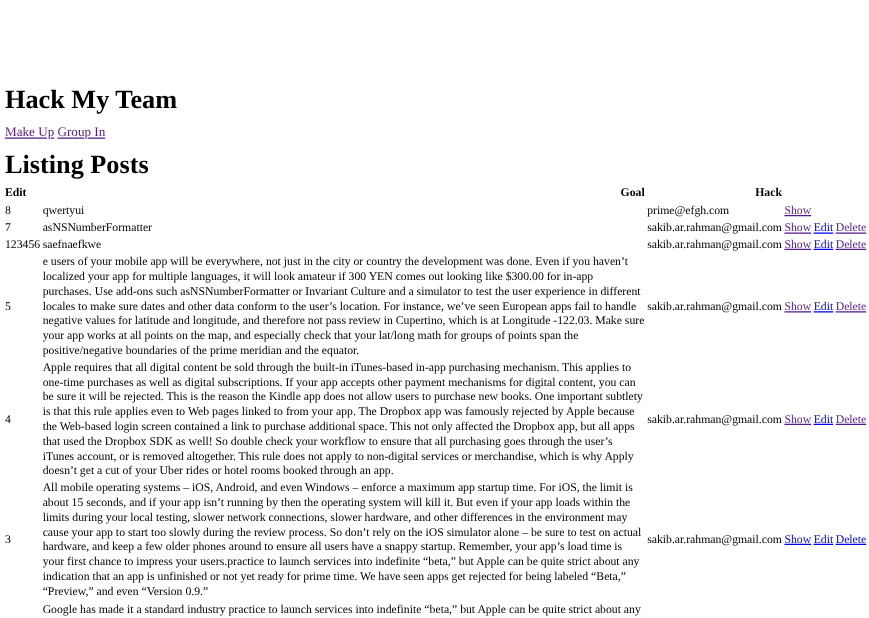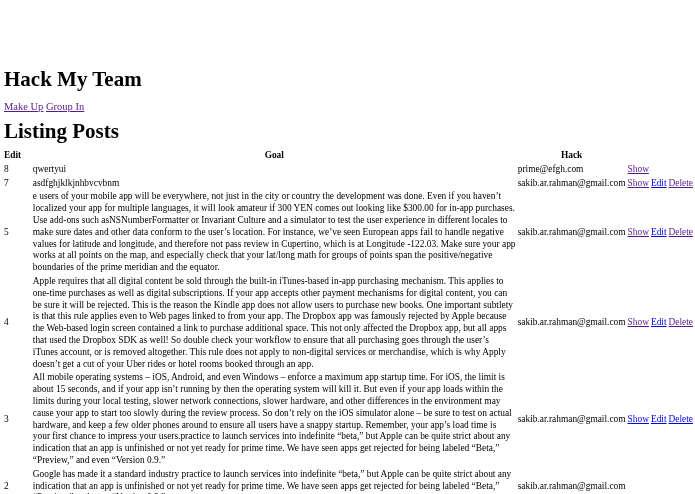--- a/index.html
+++ b/index.html
@@ -18,21 +18,21 @@
   a { text-decoration: underline; cursor: pointer; }
   a.unvisited { color: #0000ee; }
   a.visited { color: #551a8b; }
   .h1-listing { margin-top: 5px; }
   table {
     border-collapse: separate; border-spacing: 2px;
     margin-top: 5px; margin-left: -2px;
     width: 693px;
     font-size: 9.4px; line-height: 11.8px;
   }
-  th { font-weight: bold; text-align: center; padding: 0; vertical-align: middle; }
+  th { font-weight: bold; text-align: right; padding: 0; vertical-align: middle; }
   th.group { text-align: left; }
   td { padding: 0; vertical-align: middle; }
   td.group { width: 27px; white-space: nowrap; }
   td.goal { width: 490px; margin-left: 15px; }
   td.user { white-space: nowrap; }
   td.act { white-space: nowrap; }
 </style>
 </head>
 <body>
 
@@ -60,21 +60,29 @@
     <tr>
       <td class="group">8</td>
       <td class="goal">qwertyui</td>
       <td class="user">prime@efgh.com</td>
       <td class="act"><a class="visited">Show</a></td>
       <td class="act"></td>
       <td class="act"></td>
     </tr>
     <tr>
       <td class="group">7</td>
-      <td class="goal">asdfghjklkjnhbvcvbnm</td>
+      <td class="goal">asNSNumberFormatter</td>
+      <td class="user">sakib.ar.rahman@gmail.com</td>
+      <td class="act"><a class="visited">Show</a></td>
+      <td class="act"><a class="unvisited">Edit</a></td>
+      <td class="act"><a class="visited">Delete</a></td>
+    </tr>
+    <tr>
+      <td class="group">123456</td>
+      <td class="goal">saefnaefkwe</td>
       <td class="user">sakib.ar.rahman@gmail.com</td>
       <td class="act"><a class="visited">Show</a></td>
       <td class="act"><a class="unvisited">Edit</a></td>
       <td class="act"><a class="visited">Delete</a></td>
     </tr>
     <tr>
       <td class="group">5</td>
       <td class="goal">e users of your mobile app will be everywhere, not just in the city or country the development was done. Even if you haven’t localized your app for multiple languages, it will look amateur if 300 YEN comes out looking like $300.00 for in-app purchases. Use add-ons such asNSNumberFormatter or Invariant Culture and a simulator to test the user experience in different locales to make sure dates and other data conform to the user’s location. For instance, we’ve seen European apps fail to handle negative values for latitude and longitude, and therefore not pass review in Cupertino, which is at Longitude -122.03. Make sure your app works at all points on the map, and especially check that your lat/long math for groups of points span the positive/negative boundaries of the prime meridian and the equator.</td>
       <td class="user">sakib.ar.rahman@gmail.com</td>
       <td class="act"><a class="visited">Show</a></td>

